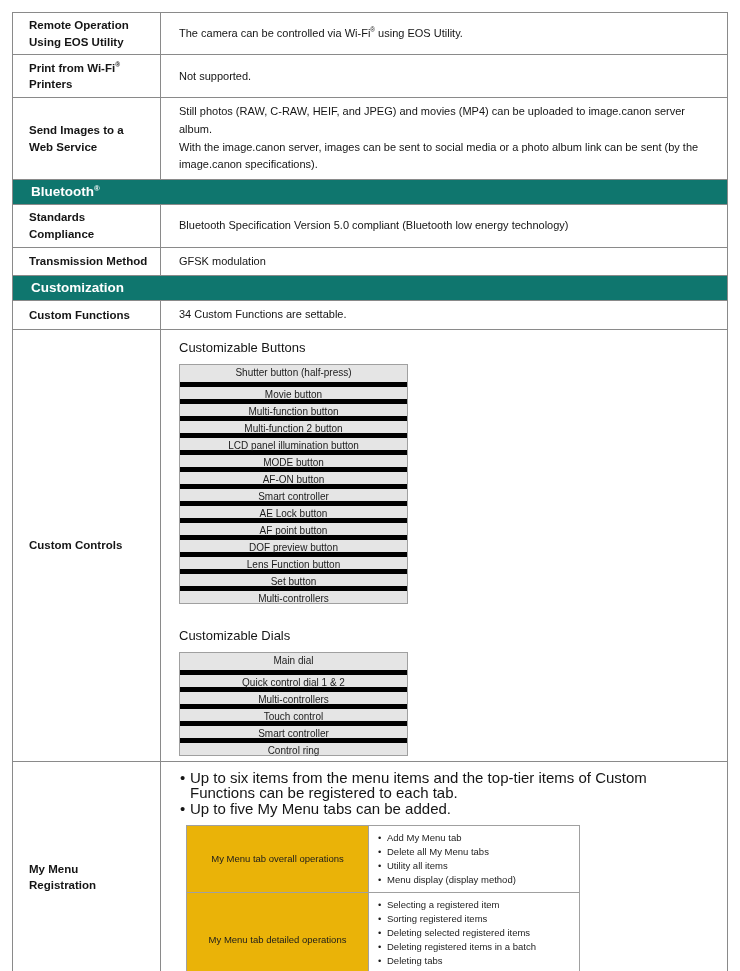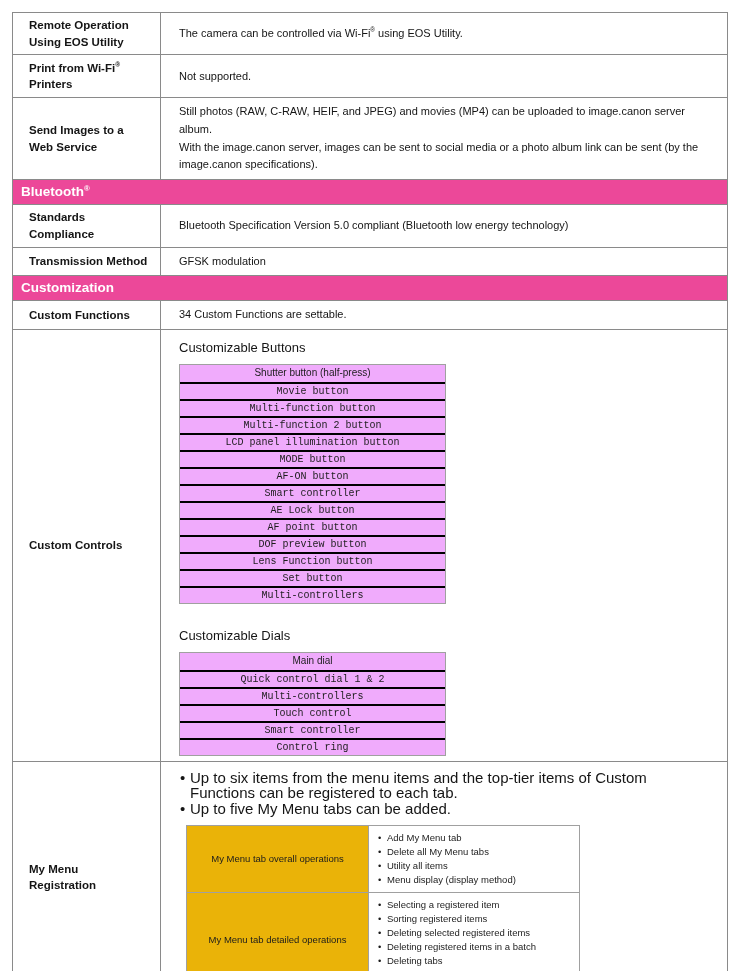--- a/index.html
+++ b/index.html
@@ -35,25 +35,25 @@
 
   .spec td.val {
     font-size: 11px;
     vertical-align: middle;
     padding: 5px 16px 5px 18px;
     line-height: 1.6;
   }
   .spec td.val p { margin: 0; }
 
   tr.band td {
-    background: #ec4899;
+    background: #0f766e;
     color: #ffffff;
     font-weight: bold;
     font-size: 13.5px;
-    padding: 4px 16px 5px 8px;
+    padding: 4px 16px 5px 18px;
     border: 1px solid #8a8a8a;
     margin-left: 24px;
   }
 
   sup { font-size: 0.58em; vertical-align: super; line-height: 0; }
 
   
   .h40 { height: 40px; }
   .h43 { height: 43px; }
   .h73 { height: 73px; }
@@ -61,27 +61,27 @@
   .h25 { height: 18px; }
   .h26 { height: 26px; }
   .hcc { height: 430px; }
   .hmm { height: 217px; }
 
   td.val-top { vertical-align: top !important; padding-top: 6px !important; }
 
   
   .sub-title { font-size: 13px; margin: 2px 0 5px 0; }
   .dials-gap { margin-top: 22px; }
-  .stack { width: 267px; border: 1px solid #a0a0a0; background: #f0abfc; }
+  .stack { width: 229px; border: 1px solid #a0a0a0; background: #e5e5e5; }
   .stack .cell {
     height: 17px; line-height: 16px;
     font-size: 10px; text-align: center;
     color: #1c1c1c;
   }
-  .stack .cell + .cell { border-top: 2px solid #000000; font-family: Liberation Mono, monospace; }
+  .stack .cell + .cell { border-top: 5px solid #000000; }
 
   
   ul.bullets {
     margin: 2px 0 9px 0; padding: 0; list-style: none;
     font-size: 15px; line-height: 15.5px;
   }
   ul.bullets li { position: relative; padding-left: 11px; margin: 0; }
   ul.bullets li::before { content: "\2022"; position: absolute; left: 1px; }
 
   

